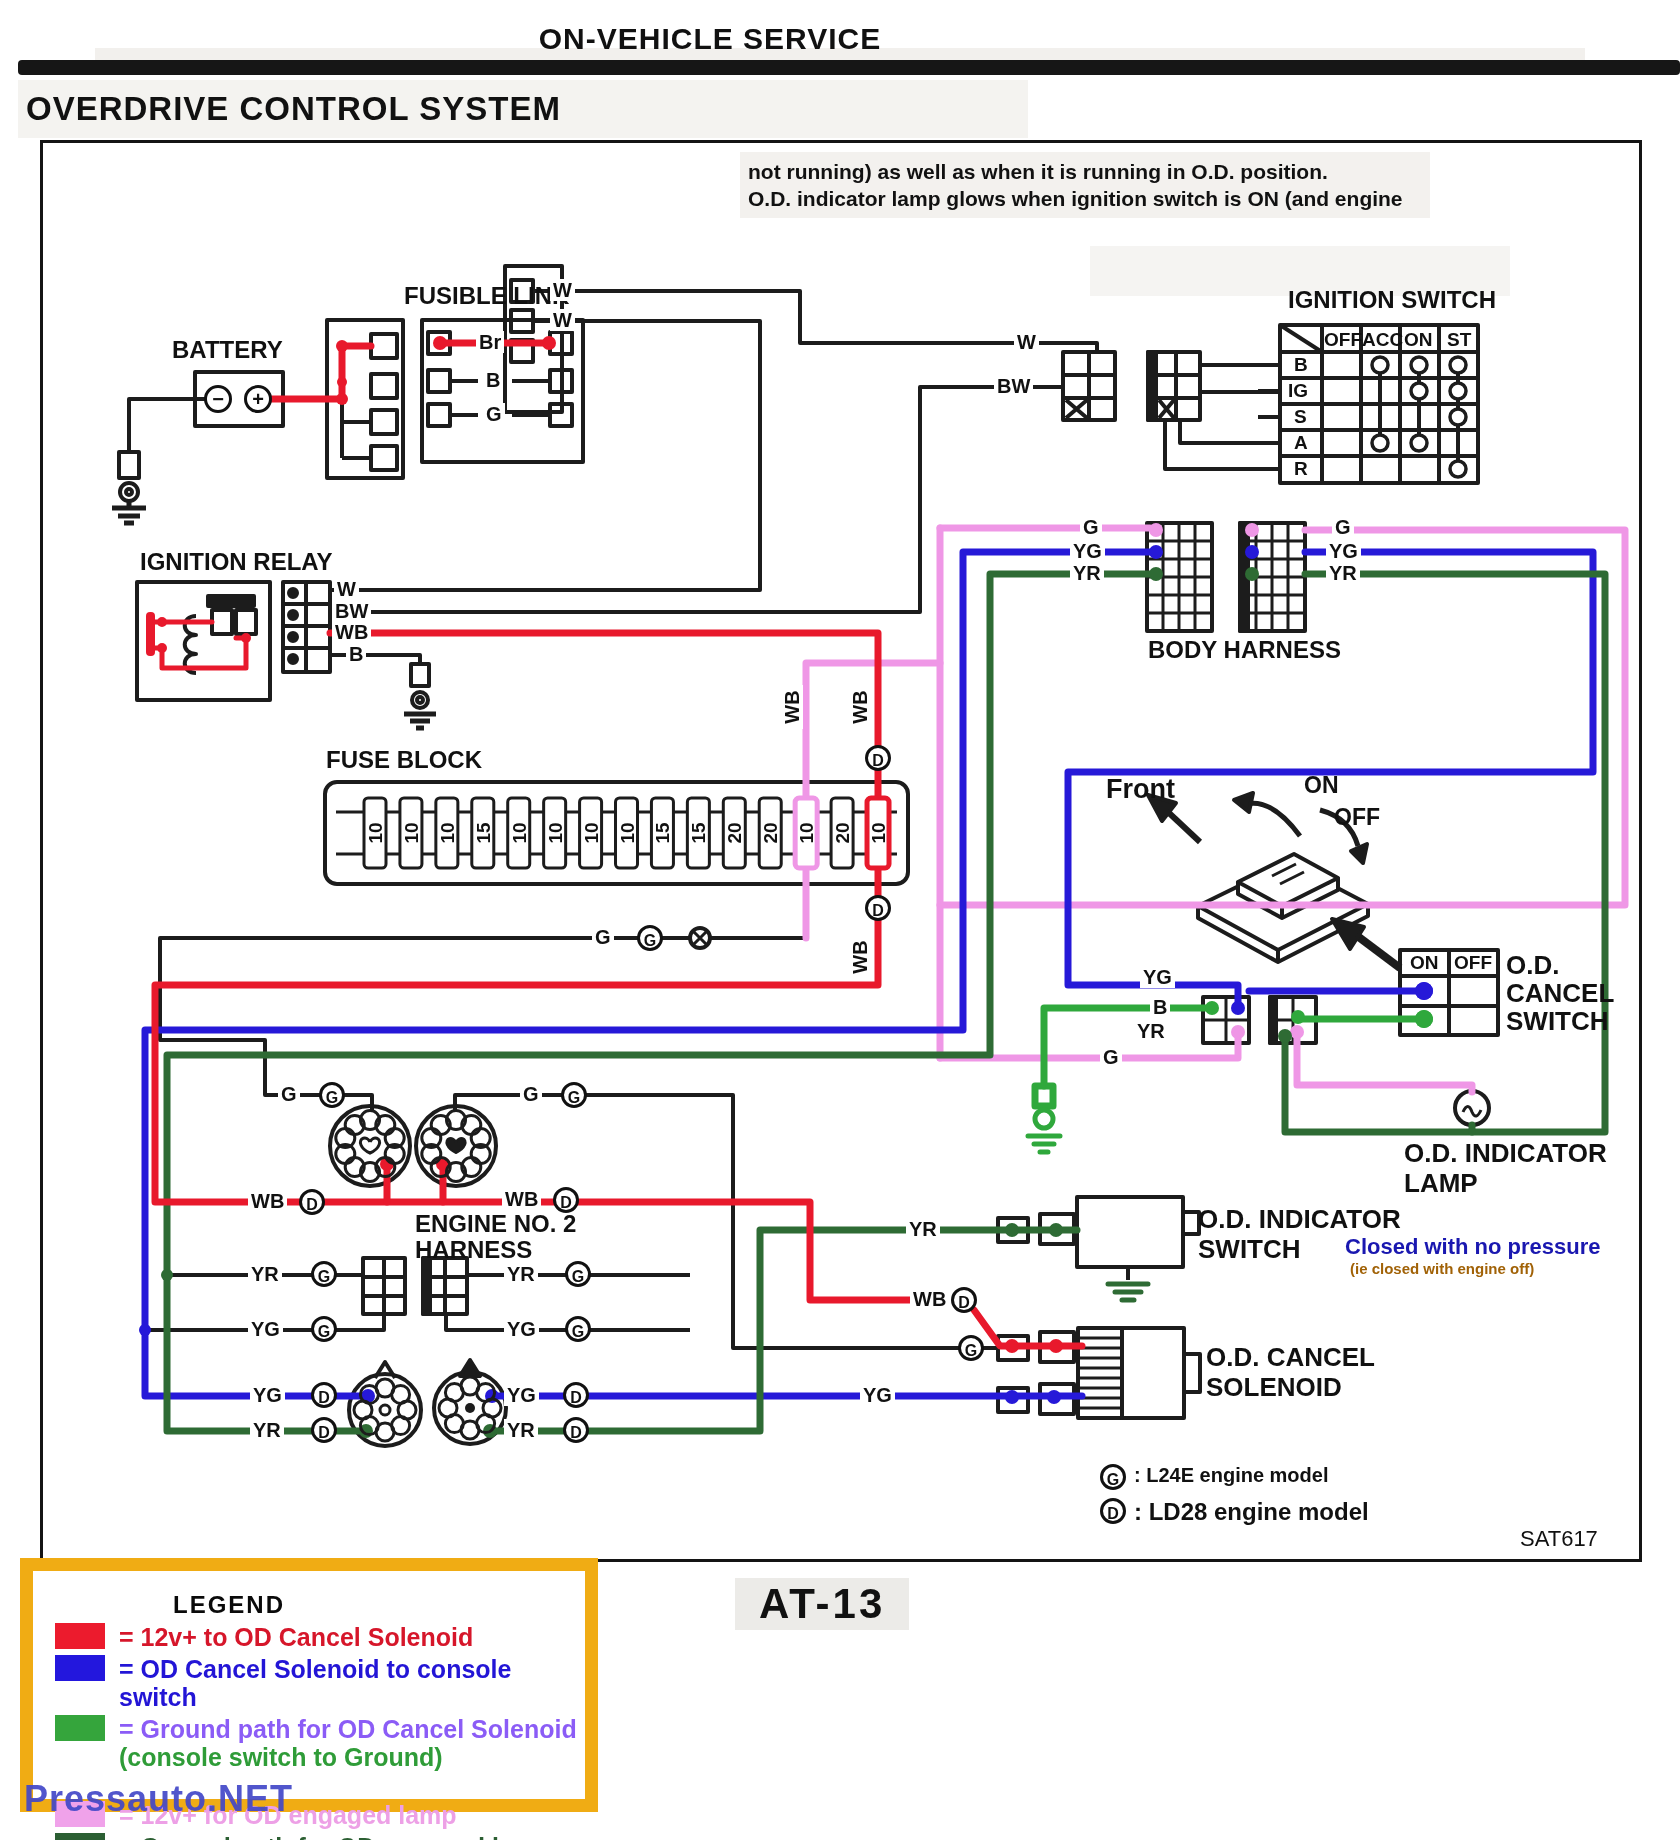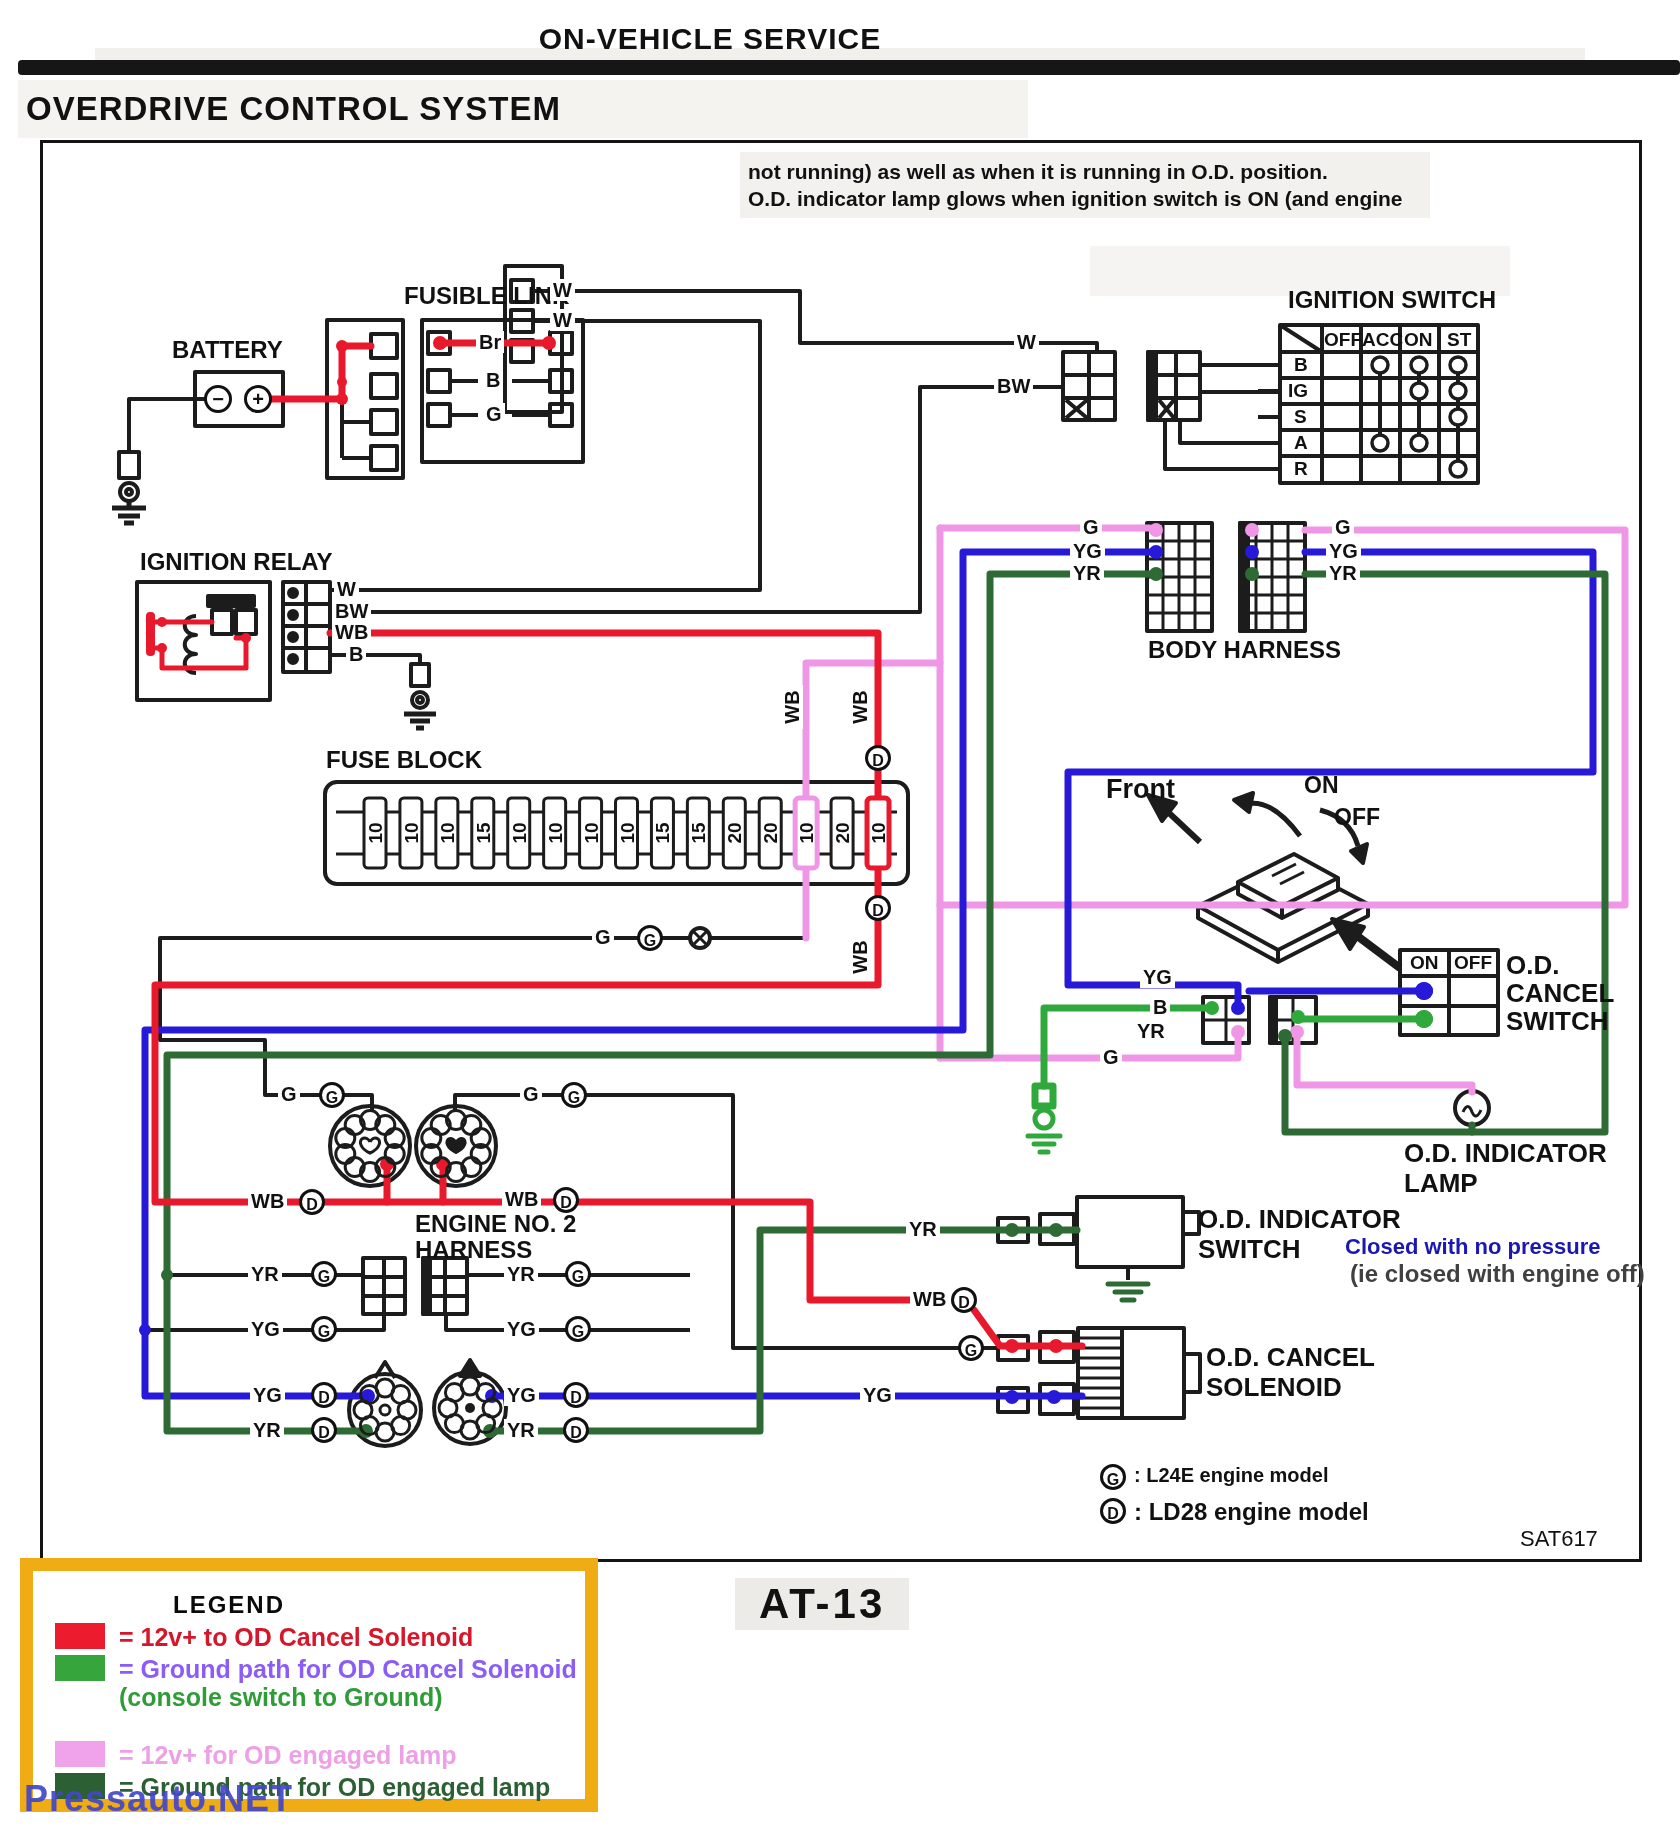--- a/index.html
+++ b/index.html
@@ -345,21 +345,21 @@
   <div class="lbl" style="left:1410px;top:952px;font-size:19px">ON</div>
   <div class="lbl" style="left:1454px;top:952px;font-size:19px">OFF</div>
   <div class="lbl" style="left:1506px;top:950px;font-size:26px">O.D.</div>
   <div class="lbl" style="left:1506px;top:978px;font-size:26px">CANCEL</div>
   <div class="lbl" style="left:1506px;top:1006px;font-size:26px">SWITCH</div>
   <div class="lbl" style="left:1404px;top:1138px;font-size:26px">O.D. INDICATOR</div>
   <div class="lbl" style="left:1404px;top:1168px;font-size:26px">LAMP</div>
   <div class="lbl" style="left:1198px;top:1204px;font-size:26px">O.D. INDICATOR</div>
   <div class="lbl" style="left:1198px;top:1234px;font-size:26px">SWITCH</div>
   <div class="lbl" style="left:1345px;top:1234px;font-size:22px;color:#1a18b0">Closed with no pressure</div>
-  <div class="lbl" style="left:1350px;top:1260px;font-size:24px;color:#404040">(ie closed with engine off)</div>
+  <div class="lbl" style="left:1350px;top:1260px;font-size:15px;color:#a16207">(ie closed with engine off)</div>
   <div class="lbl" style="left:1206px;top:1342px;font-size:26px">O.D. CANCEL</div>
   <div class="lbl" style="left:1206px;top:1372px;font-size:26px">SOLENOID</div>
   <div id="sat">SAT617</div>
 <div class="lbl" style="left:352px;top:823px;width:46px;height:20px;text-align:center;font-size:19px;transform:rotate(-90deg);">10</div>
     <div class="lbl" style="left:387.93px;top:823px;width:46px;height:20px;text-align:center;font-size:19px;transform:rotate(-90deg);">10</div>
     <div class="lbl" style="left:423.86px;top:823px;width:46px;height:20px;text-align:center;font-size:19px;transform:rotate(-90deg);">10</div>
     <div class="lbl" style="left:459.78999999999996px;top:823px;width:46px;height:20px;text-align:center;font-size:19px;transform:rotate(-90deg);">15</div>
     <div class="lbl" style="left:495.72px;top:823px;width:46px;height:20px;text-align:center;font-size:19px;transform:rotate(-90deg);">10</div>
     <div class="lbl" style="left:531.65px;top:823px;width:46px;height:20px;text-align:center;font-size:19px;transform:rotate(-90deg);">10</div>
     <div class="lbl" style="left:567.5799999999999px;top:823px;width:46px;height:20px;text-align:center;font-size:19px;transform:rotate(-90deg);">10</div>
@@ -446,20 +446,24 @@
 <div id="page-code">AT-13</div>
 
 <div id="legend-box">
   <div id="legend-title">LEGEND</div>
   <div id="legend-entries">
       <div class="leg-row">
         <div class="leg-swatch" style="background: rgb(236, 27, 45);"></div>
         <div class="leg-text" style="color: rgb(214, 22, 42);">= 12v+ to OD Cancel Solenoid</div>
       </div>
       <div class="leg-row">
+        <div class="leg-swatch" style="background: rgb(35, 23, 221);"></div>
+        <div class="leg-text" style="color: rgb(35, 21, 214);">= OD Cancel Solenoid to console switch</div>
+      </div>
+      <div class="leg-row">
         <div class="leg-swatch" style="background: rgb(53, 165, 60);"></div>
         <div class="leg-text" style="color: #8b5cf6;">= Ground path for OD Cancel Solenoid</div>
       </div>
       <div class="leg-cont" style="color: rgb(47, 156, 56);">(console switch to Ground)</div>
       <div class="leg-row" style="margin-top: 30px;">
         <div class="leg-swatch" style="background: rgb(240, 162, 234);"></div>
         <div class="leg-text" style="color: rgb(237, 160, 230);">= 12v+ for OD engaged lamp</div>
       </div>
       <div class="leg-row">
         <div class="leg-swatch" style="background: rgb(44, 95, 51);"></div>

